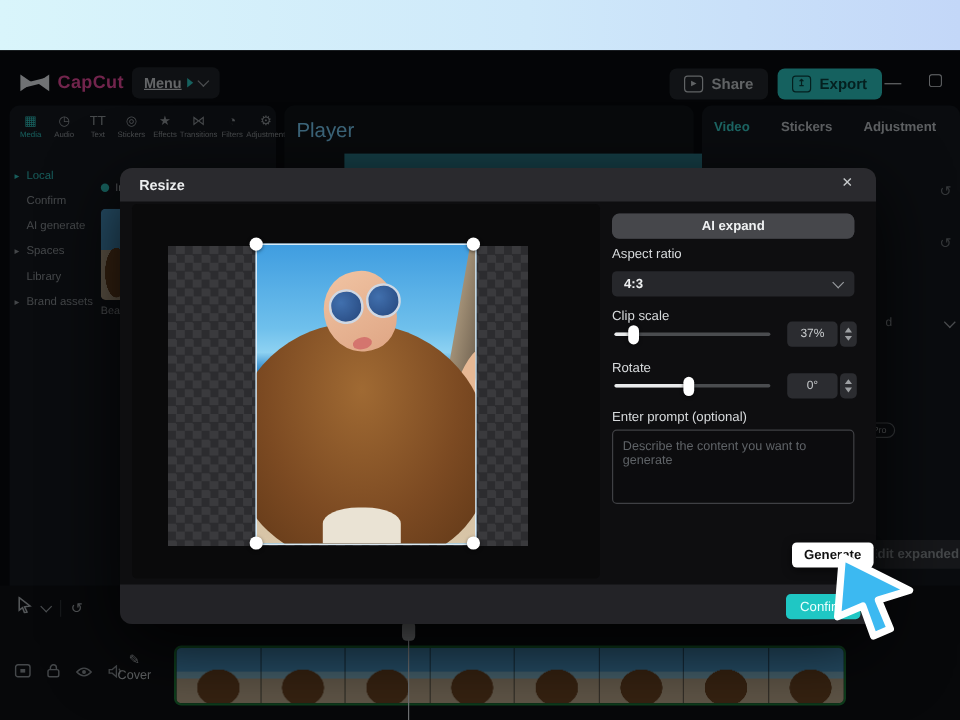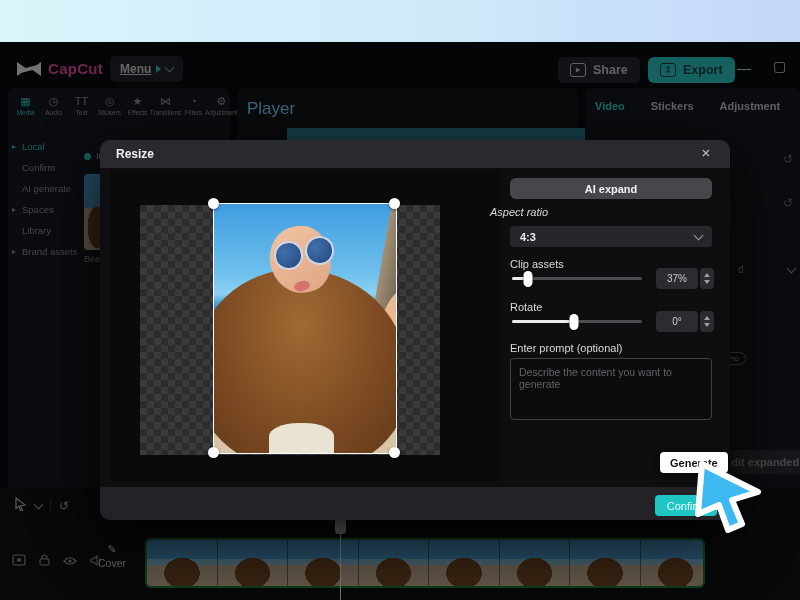--- a/index.html
+++ b/index.html
@@ -275,27 +275,27 @@
       <div class="ph" style="left:30%;bottom:0;width:36%;height:12%;background:#eae3d4;border-radius:45% 45% 0 0;"></div>
     </div>
     <div class="abs handle" style="left:108px;top:58px;"></div>
     <div class="abs handle" style="left:289px;top:58px;"></div>
     <div class="abs handle" style="left:108px;top:307px;"></div>
     <div class="abs handle" style="left:289px;top:307px;"></div>
 
     <div class="abs seg">
       <div class="active">AI expand</div>
     </div>
-    <div class="abs lbl" style="left:390px;top:66px;font-style:italic;">Aspect ratio</div>
+    <div class="abs lbl" style="left:410px;top:66px;">Aspect ratio</div>
     <div class="abs dd">
       <span class="v">4:3</span>
       <span class="chev"></span>
     </div>
 
-    <div class="abs lbl" style="left:410px;top:118px;">Clip assets</div>
+    <div class="abs lbl" style="left:410px;top:118px;">Clip scale</div>
     <div class="abs slider" style="left:412px;top:137px;width:130px;">
       <div class="fill" style="width: 12%;"></div>
       <div class="knob" style="left: 12%;"></div>
     </div>
     <div class="abs valbox" style="left:556px;top:128px;">37%</div>
     <div class="abs stepper" style="left:600px;top:128px;">
       <span class="t-up"></span>
       <span class="t-dn"></span>
     </div>
 

